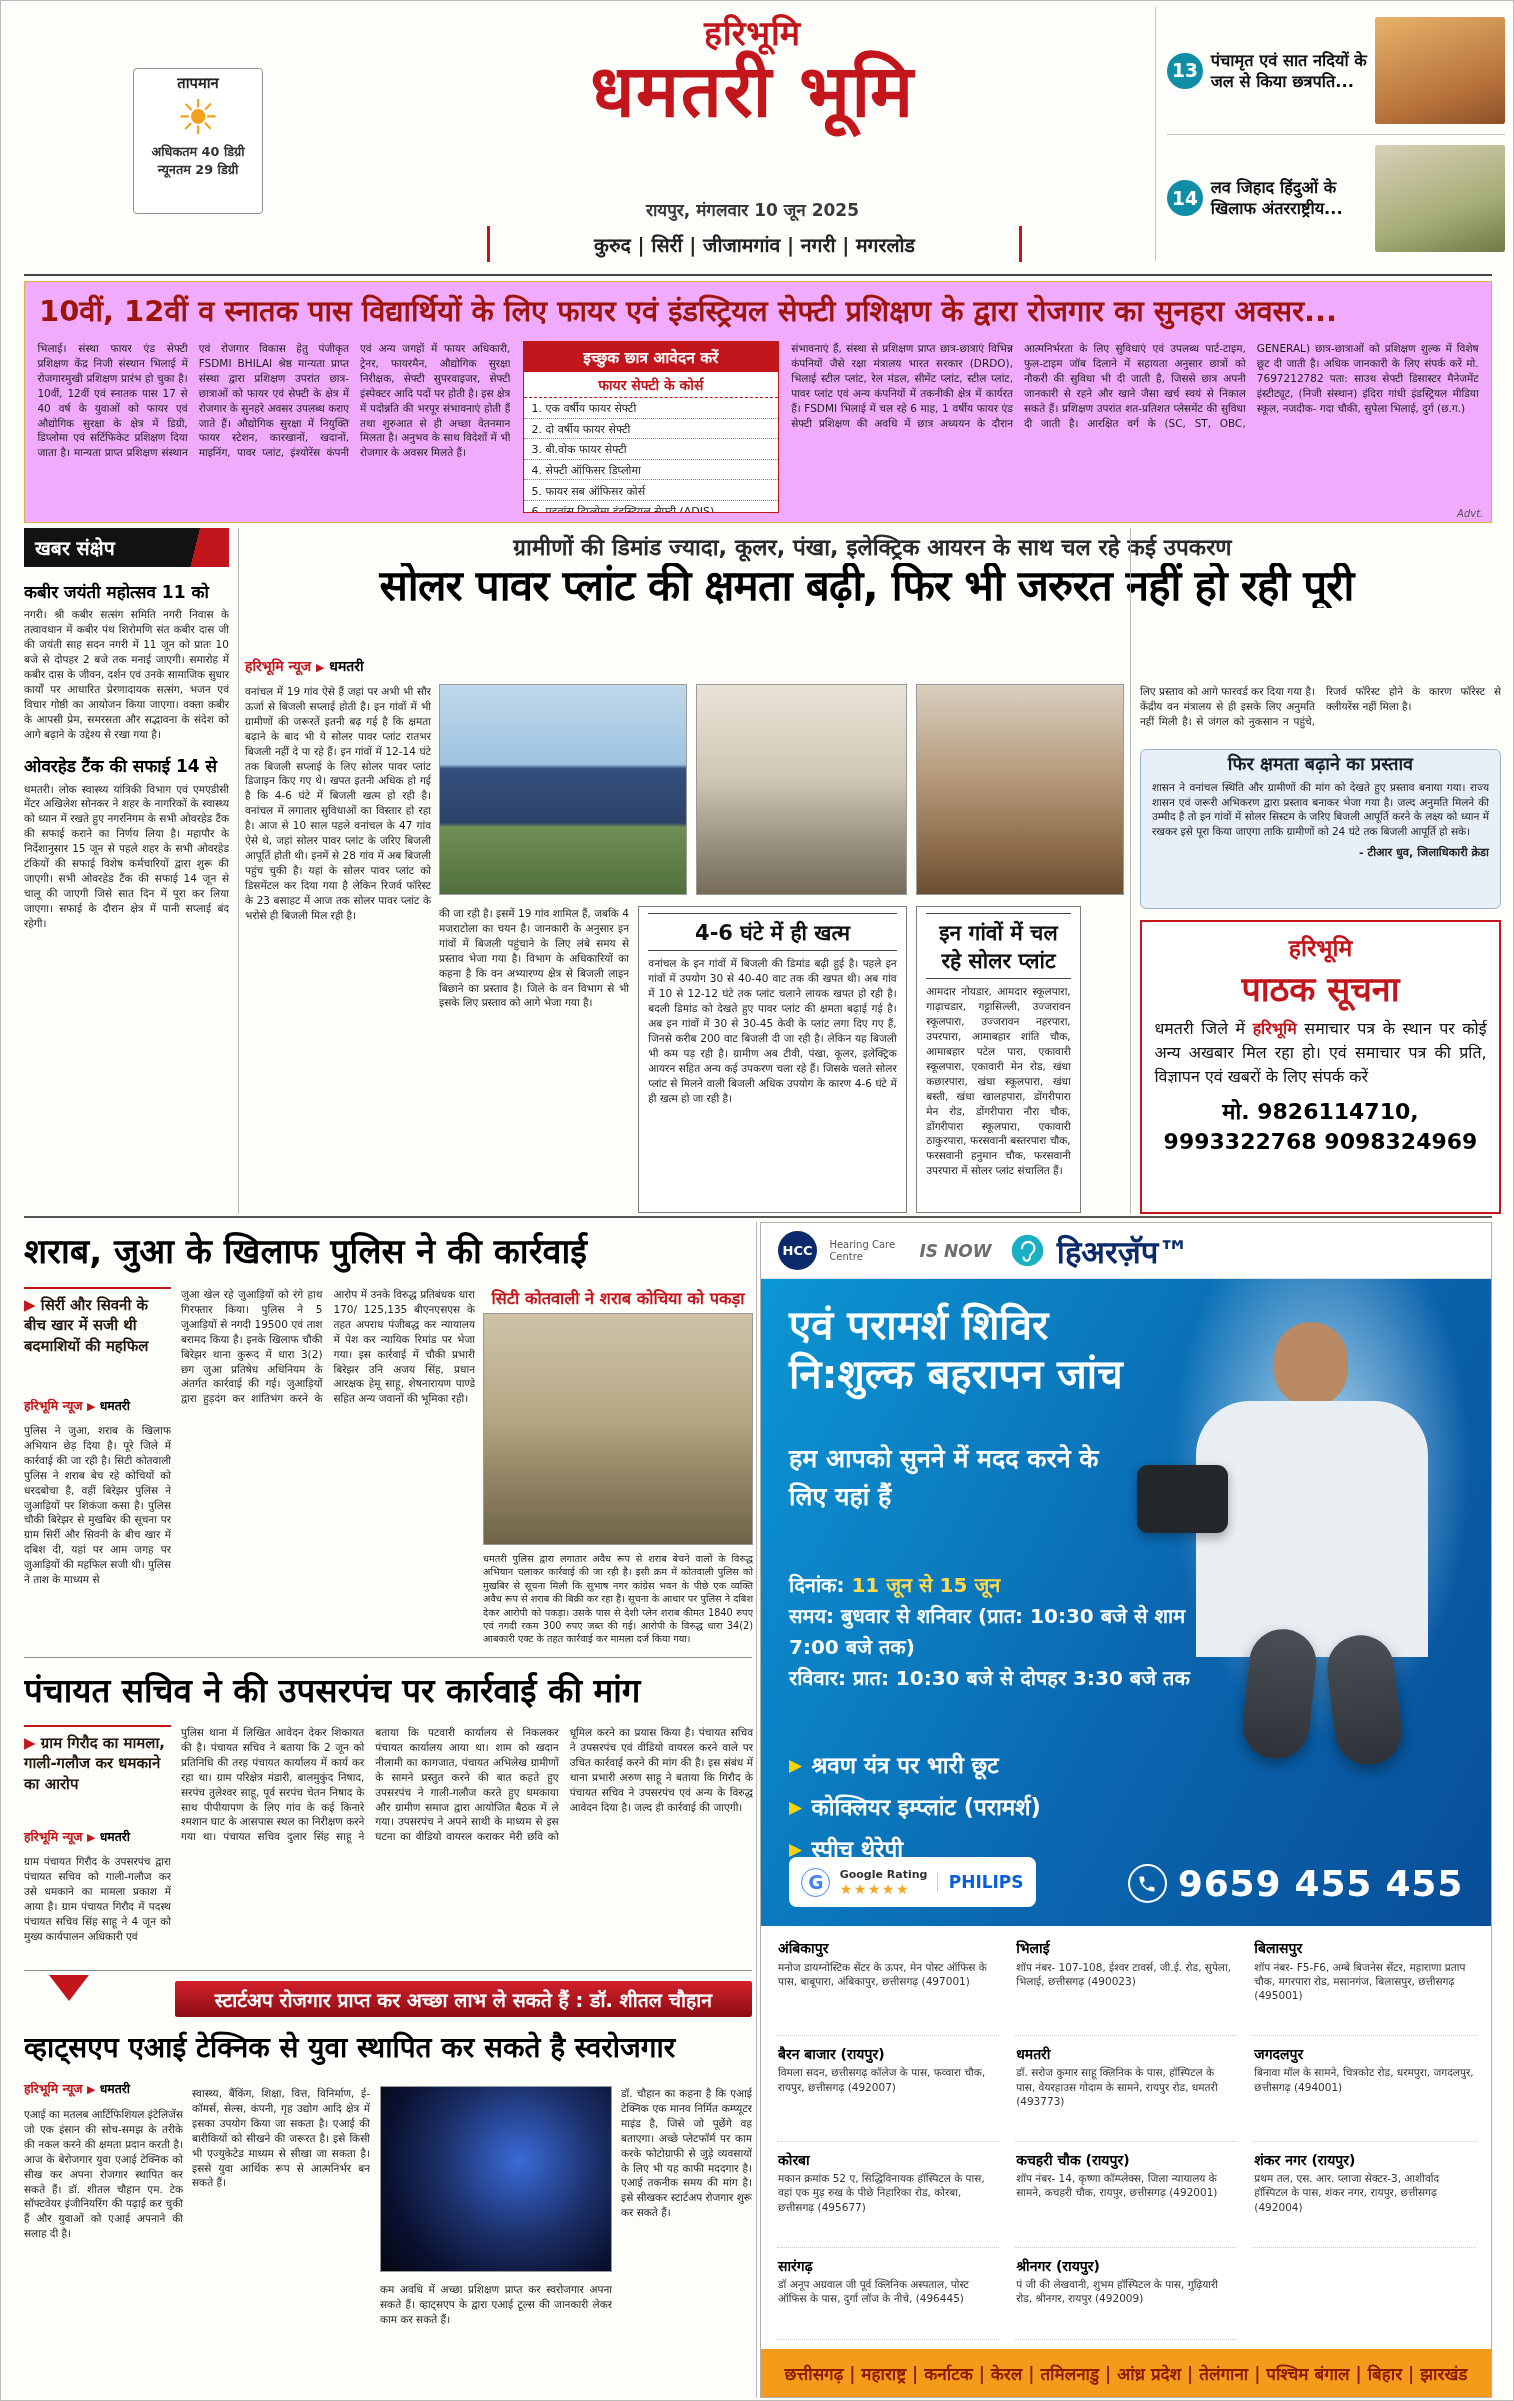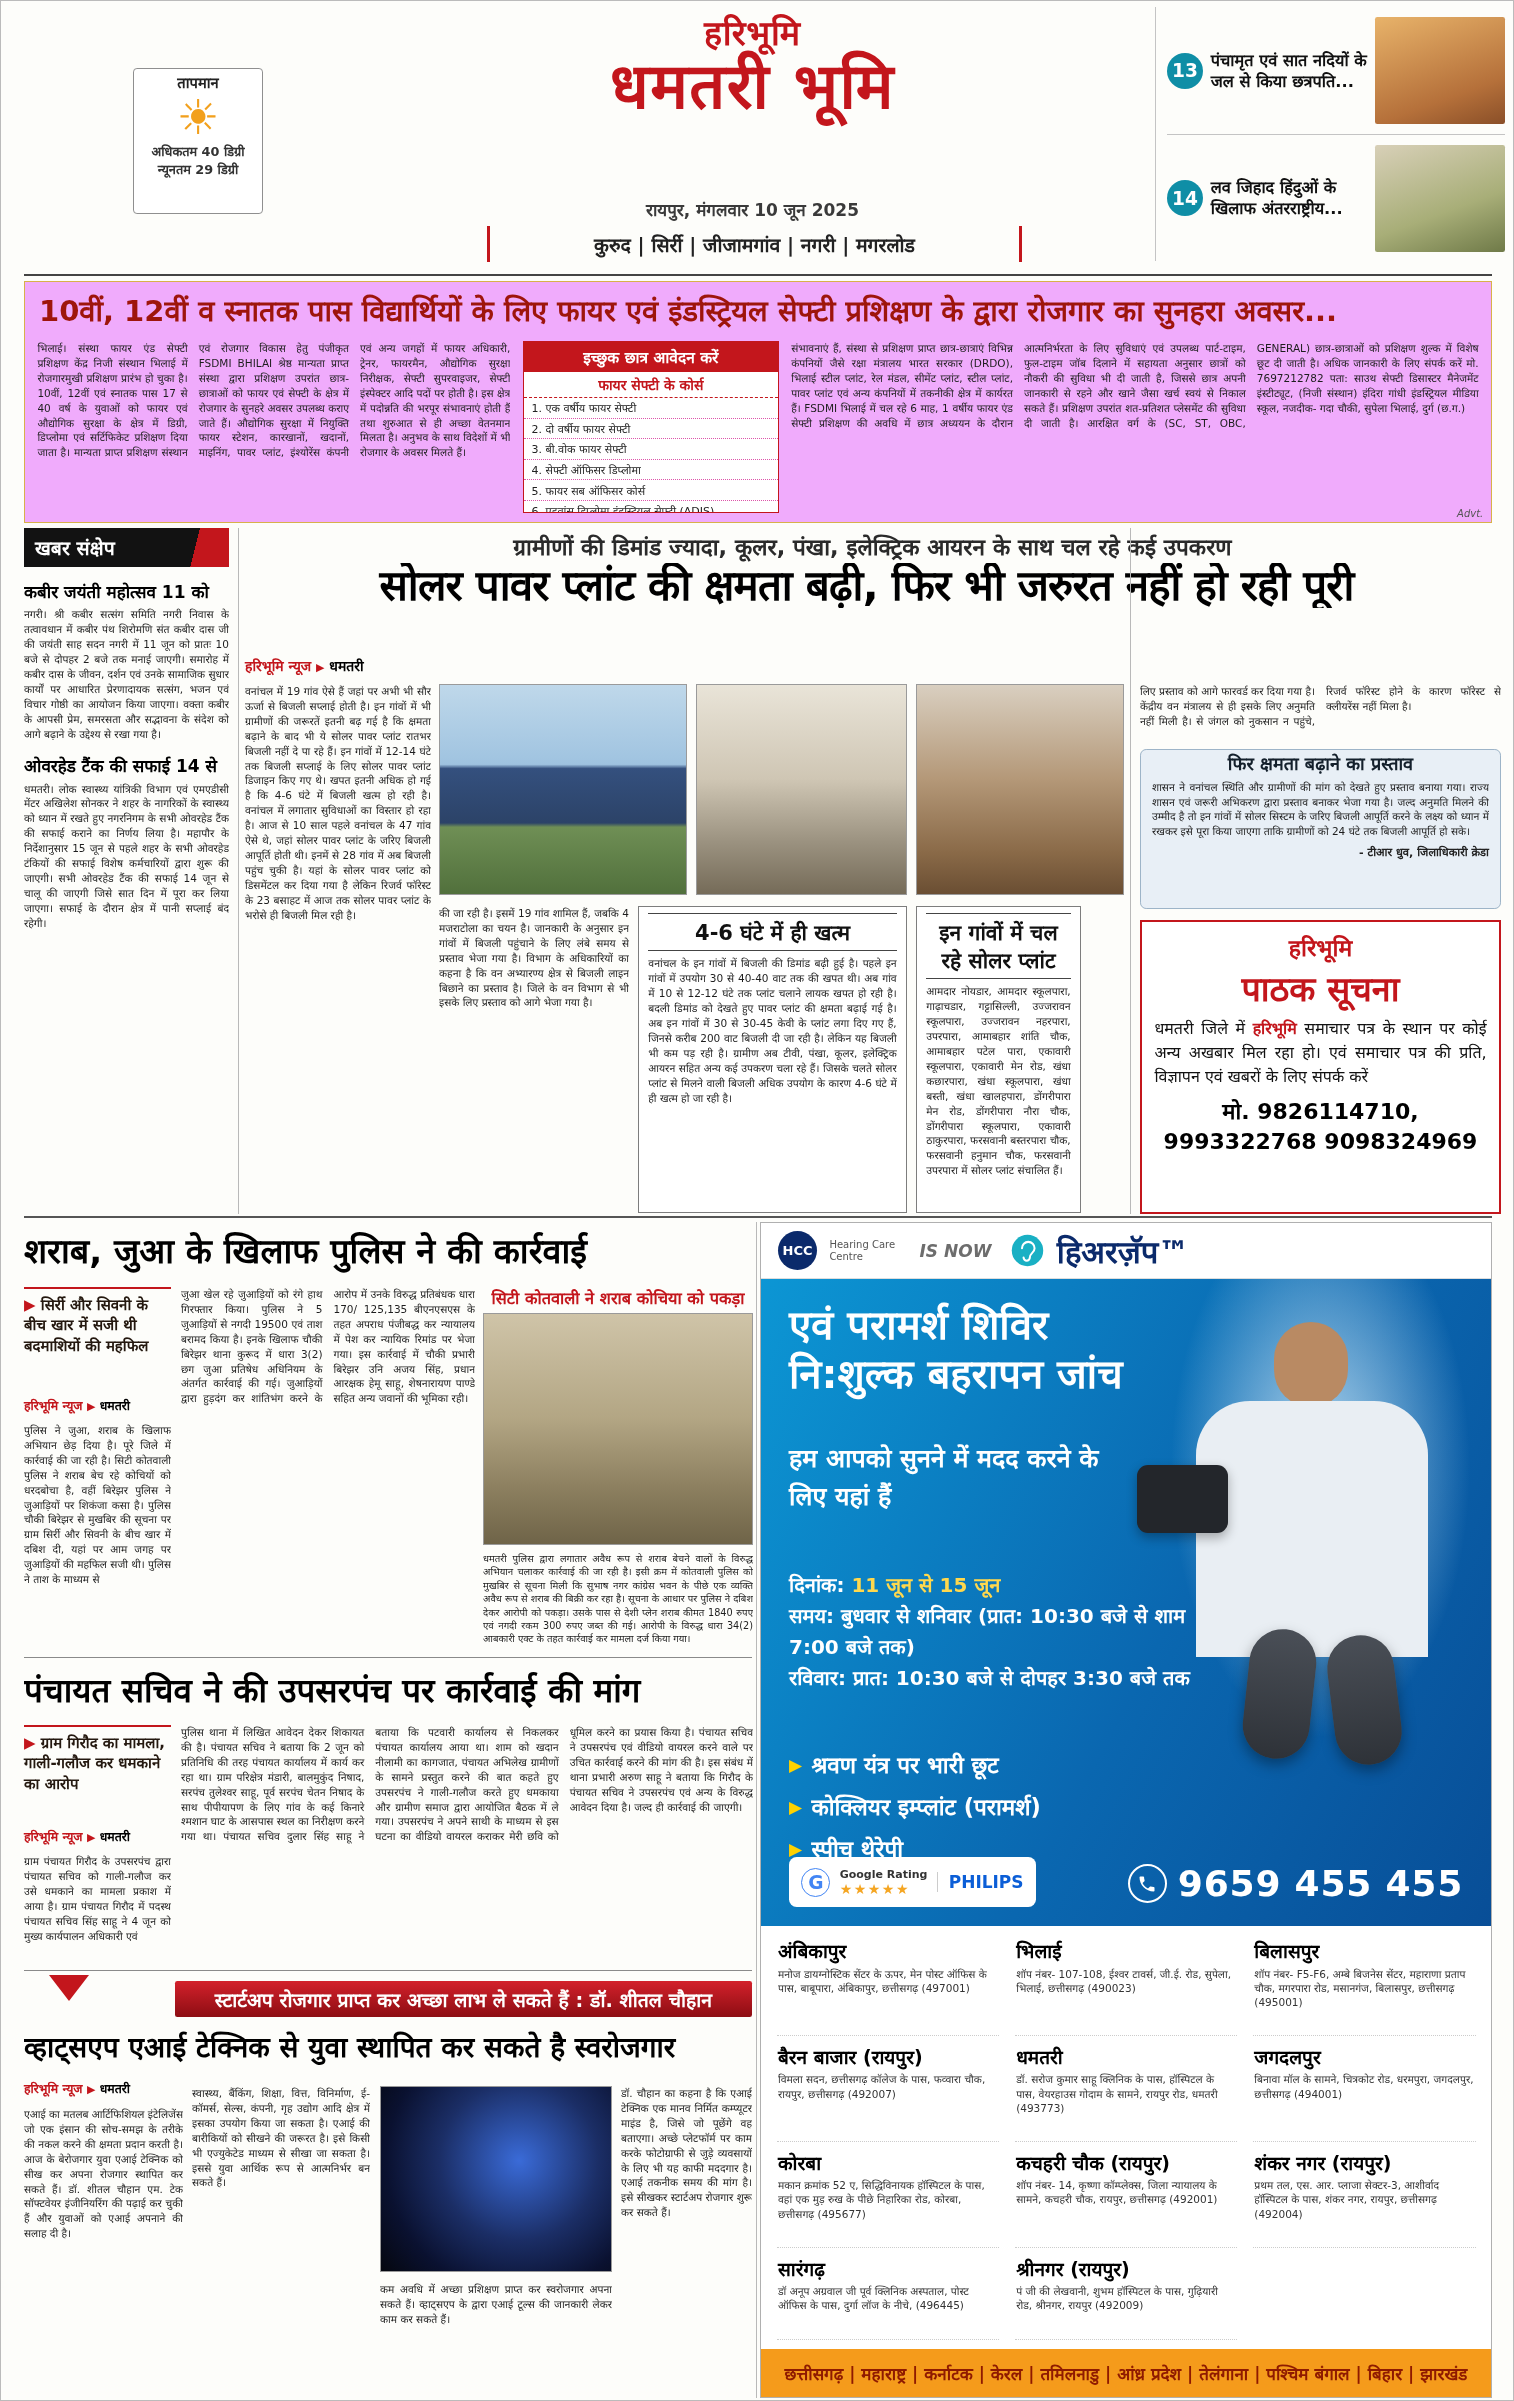--- a/index.html
+++ b/index.html
@@ -14,21 +14,21 @@
   .hline { background:#8a8a8a; }
   .vline { background:#b9b9b9; }
 
   
   .temp-box { border:1.2px solid #8f8f8f; border-radius:3.9px; text-align:center; padding-top:3.1px; background:#fff; }
   .temp-title { font-size:14.7px; font-weight:bold; color:#222; }
   .sun { font-size:48px; color:#f2a01d; line-height:1.05; }
   .temp-line { font-size:12.8px; font-weight:bold; color:#333; }
   .brand { text-align:center; }
   .brand-logo { font-size:34px; font-weight:bold; color:#c3161c; letter-spacing:0.8px; }
-  .brand-title { font-size:63px; font-weight:bold; color:#c3161c; line-height:1.02; letter-spacing:1.5px; }
+  .brand-title { font-size:72px; font-weight:bold; color:#c3161c; line-height:1.02; letter-spacing:1.5px; }
   .dateline { text-align:center; font-size:17px; font-weight:bold; color:#3a3a3a; }
   .cities { text-align:center; font-size:19.4px; font-weight:bold; color:#222; border-left:3.9px solid #c3161c; border-right:3.9px solid #c3161c; padding:4.6px 0; }
   .teasers { border-left:0.8px solid #c4c4c4; padding-left:11px; }
   .teaser { display:flex; align-items:center; gap:7.7px; height:127px; }
   .teaser + .teaser { border-top:0.8px solid #c4c4c4; }
   .t-num { width:36px; height:36px; min-width:36px; border-radius:50%; background:#0f8ea6; color:#fff; font-size:18.6px; font-weight:bold; display:flex; align-items:center; justify-content:center; }
   .t-text { flex:1; font-size:16.3px; font-weight:bold; color:#111; line-height:1.3; }
   .t-img { width:130px; height:107px; border-radius:2.3px; }
 
   
@@ -89,21 +89,21 @@
   .aid { position:absolute; width:67px; height:130px; background:linear-gradient(#4a4f57,#2e3238); border-radius:34px; box-shadow:0 6.2px 14px rgba(0,0,0,.35); }
   .badge-card { position:absolute; left:28px; bottom:20px; height:50px; background:#fff; border-radius:7.7px; display:flex; align-items:center; gap:9.3px; padding:0 12.4px; color:#333; }
   .g-circle { width:29px; height:29px; border-radius:50%; border:1.5px solid #4285F4; color:#4285F4; font-weight:800; font-size:18.6px; display:flex; align-items:center; justify-content:center; }
   .stars { color:#f5a623; font-size:14px; letter-spacing:1.5px; }
   .philips { font-size:17px; font-weight:800; color:#0b5ed7; border-left:0.8px solid #ccc; padding-left:11px; }
   .ad-phone { position:absolute; right:28px; bottom:23px; display:flex; align-items:center; gap:11px; }
   .ad-phone .num { font-size:36px; font-weight:800; letter-spacing:0.8px; color:#fff; }
   .ph-ic { width:39px; height:39px; border-radius:50%; border:2.3px solid #fff; display:flex; align-items:center; justify-content:center; }
   .ad-locs { position:absolute; top:703px; left:0; right:0; height:423px; padding:9.3px 15.5px; display:grid; grid-template-columns:repeat(3,1fr); gap:4.6px 15.5px; background:#fff; overflow:hidden; }
   .loc { border-bottom:0.8px dotted #ccc; padding:3.1px 1.5px; overflow:hidden; }
-  .loc-city { font-size:19px; font-weight:800; color:#000; margin-bottom:2.3px; }
+  .loc-city { font-size:14px; font-weight:800; color:#000; margin-bottom:2.3px; }
   .loc-addr { font-size:10.5px; color:#333; line-height:1.35; }
   .ad-states { position:absolute; bottom:0; left:0; right:0; height:48px; background:#f59b1b; display:flex; align-items:center; justify-content:center; font-size:17px; font-weight:bold; color:#8f1a00; }
   .earbuds { position:absolute; width:91px; height:68px; background:#23262b; border-radius:11px; box-shadow:0 4.6px 11px rgba(0,0,0,.3); }
 </style>
 </head>
 <body>
 
 <div class="page">
 
   <div class="abs temp-box" style="left:132px; top:67px; width:130px; height:146px;">

